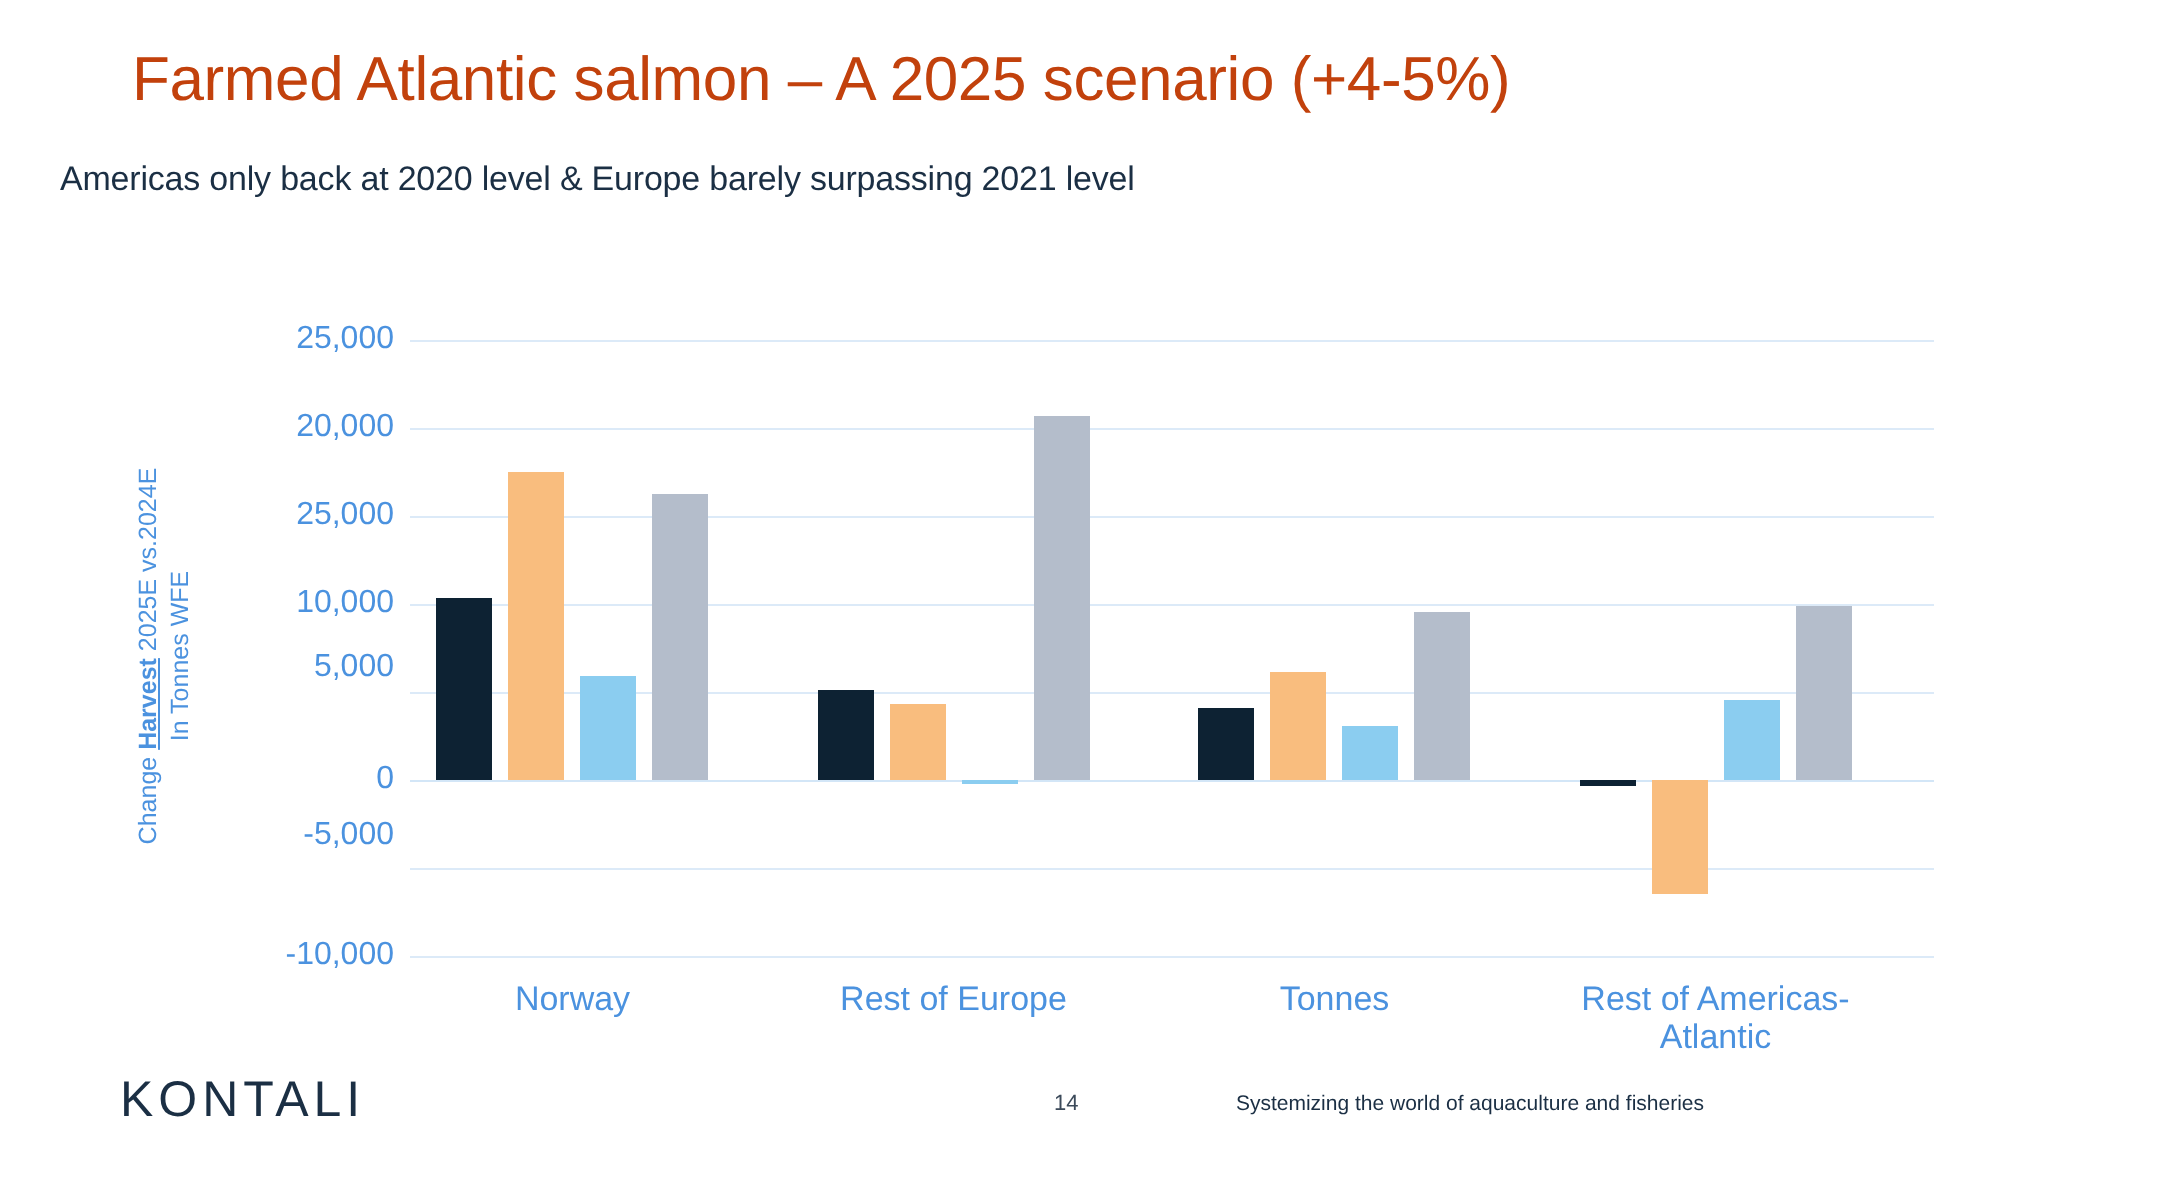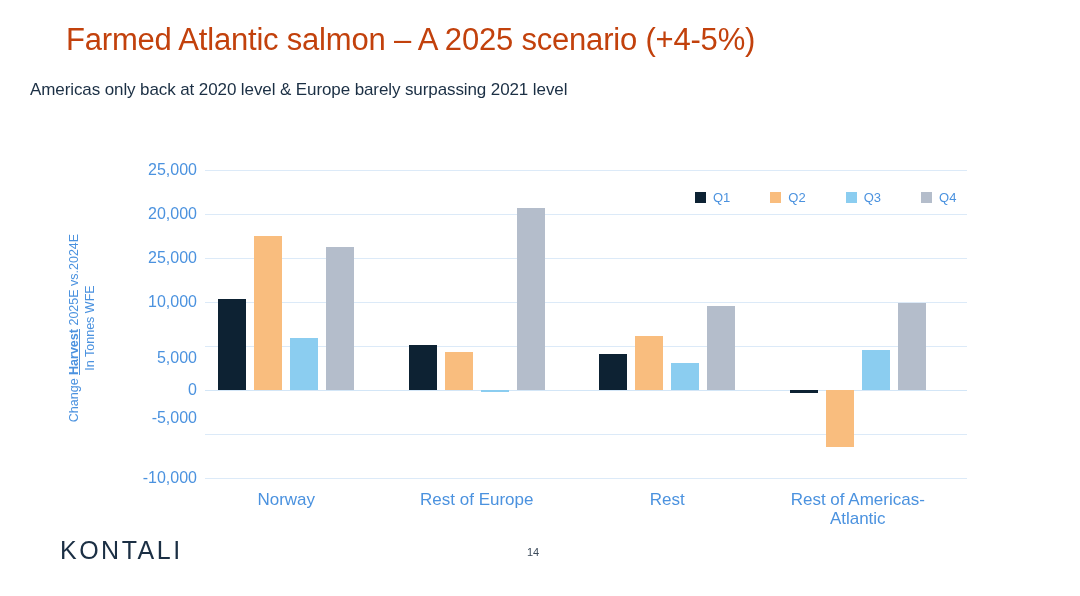--- a/index.html
+++ b/index.html
@@ -180,21 +180,21 @@
   <div id="y-axis-title">
     <span><span>Change </span><span class="bold-underline">Harvest</span><span> 2025E vs.2024E</span></span><br>
     <span>In Tonnes  WFE</span>
   </div>
 
   <div id="ytick-container">
       <div class="ytick" style="left: 135px; top: 24px;">25,000</div>
       <div class="ytick" style="left: 135px; top: 68px;">20,000</div>
       <div class="ytick" style="left: 135px; top: 112px;">25,000</div>
       <div class="ytick" style="left: 135px; top: 156px;">10,000</div>
-      <div class="ytick" style="left: 135px; top: 212px;">5,000</div>
+      <div class="ytick" style="left: 135px; top: 188px;">5,000</div>
       <div class="ytick" style="left: 135px; top: 244px;">0</div>
       <div class="ytick" style="left: 135px; top: 272px;">-5,000</div>
       <div class="ytick" style="left: 135px; top: 332px;">-10,000</div>
     </div>
 
   <div id="plot">
     <div id="gridlines">
         <div class="gridline" style="top: 0px;"></div>
         <div class="gridline" style="top: 44px;"></div>
         <div class="gridline" style="top: 88px;"></div>
@@ -220,40 +220,23 @@
         <div class="bar" title="Q1 Rest of Americas-Australia: -300" style="left: 584.75px; top: 220px; height: 2.64px; background: rgb(13, 34, 51);"></div>
         <div class="bar" title="Q2 Rest of Americas-Australia: -6500" style="left: 620.75px; top: 220px; height: 57.2px; background: rgb(249, 189, 126);"></div>
         <div class="bar" title="Q3 Rest of Americas-Australia: 4500" style="left: 656.75px; top: 180.4px; height: 39.6px; background: rgb(139, 205, 240);"></div>
         <div class="bar" title="Q4 Rest of Americas-Australia: 9900" style="left: 692.75px; top: 132.88px; height: 87.12px; background: rgb(180, 189, 203);"></div>
       </div>
   </div>
 
   <div id="catlabels">
       <div class="cat-label" style="left: 201.25px; top: 350px;"><span>Norway</span></div>
       <div class="cat-label" style="left: 391.75px; top: 350px;"><span>Rest of Europe</span></div>
-      <div class="cat-label" style="left: 582.25px; top: 350px;"><span>Rest</span></div>
+      <div class="cat-label" style="left: 582.25px; top: 350px;"><span>Tonnes</span></div>
       <div class="cat-label" style="left: 772.75px; top: 350px;"><span>Rest of Americas-</span><br><span>Atlantic</span></div>
     </div>
 
-  <div id="legend">
-      <div class="legend-item">
-        <span class="legend-swatch" style="background: rgb(13, 34, 51);"></span>
-        <span class="legend-label">Q1</span>
-      </div>
-      <div class="legend-item">
-        <span class="legend-swatch" style="background: rgb(249, 189, 126);"></span>
-        <span class="legend-label">Q2</span>
-      </div>
-      <div class="legend-item">
-        <span class="legend-swatch" style="background: rgb(139, 205, 240);"></span>
-        <span class="legend-label">Q3</span>
-      </div>
-      <div class="legend-item">
-        <span class="legend-swatch" style="background: rgb(180, 189, 203);"></span>
-        <span class="legend-label">Q4</span>
-      </div>
-    </div>
 </div>
 
 <div id="footer">
   <div id="brand-logo">KONTALI</div>
   <div id="page-number">14</div>
+  <div id="footer-tagline">Systemizing the world of aquaculture and fisheries</div>
 </div>
 
 </body></html>

